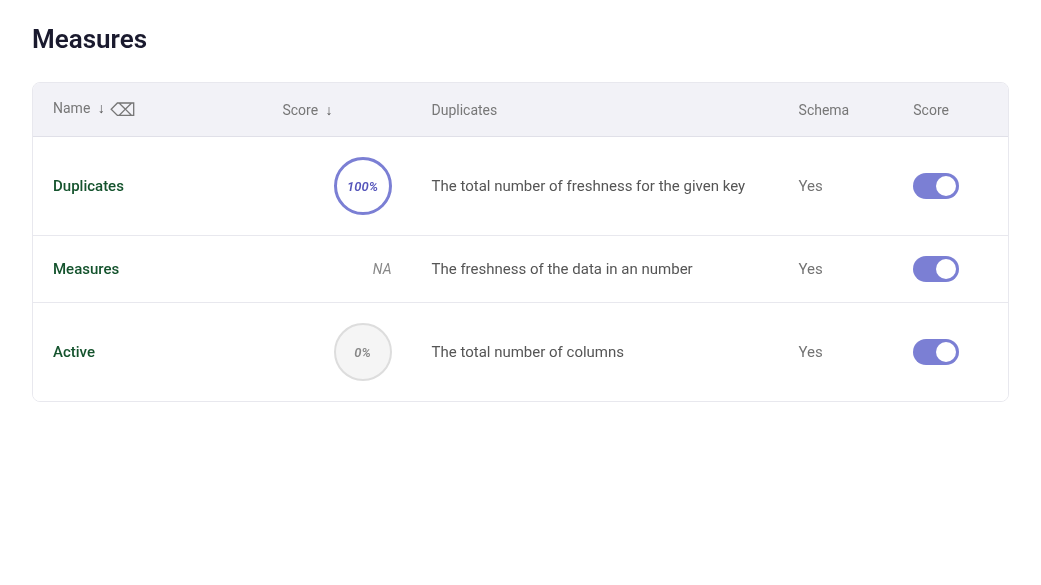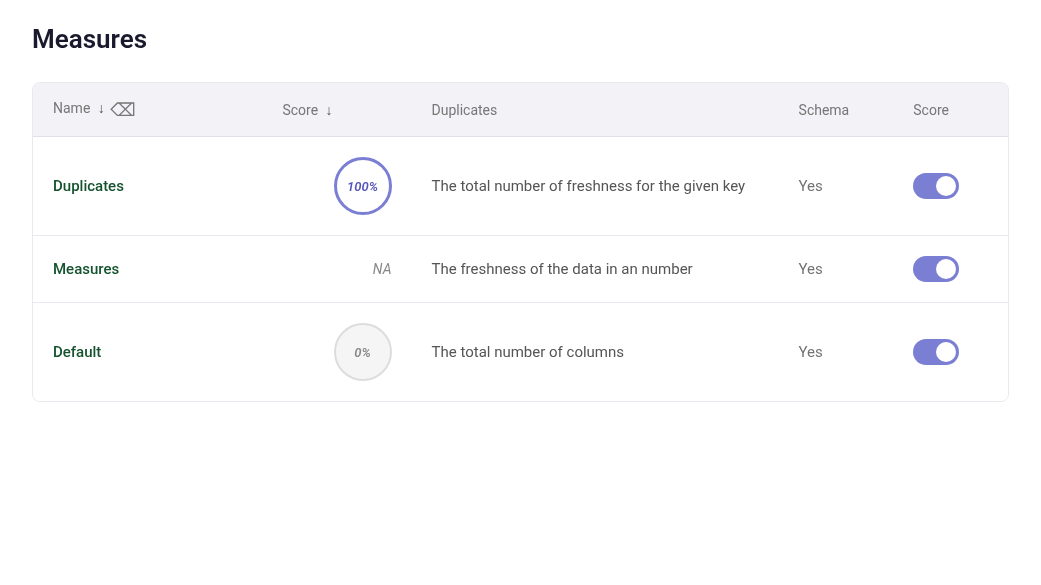--- a/index.html
+++ b/index.html
@@ -208,21 +208,21 @@
           <td class="active-cell"><label class="toggle on"><input type="checkbox" checked="" style=""><span class="toggle-slider"></span></label></td>
         </tr>
         <tr>
           <td class="name-cell">Measures</td>
           <td class="score-cell"><span class="score-na">NA</span></td>
           <td class="description-cell">The freshness of the data in an number</td>
           <td class="default-cell">Yes</td>
           <td class="active-cell"><label class="toggle on"><input type="checkbox" checked="" style=""><span class="toggle-slider"></span></label></td>
         </tr>
         <tr>
-          <td class="name-cell">Default</td>
+          <td class="name-cell">Active</td>
           <td class="score-cell"><div class="score-circle zero">0%</div></td>
           <td class="description-cell">The total number of columns</td>
           <td class="default-cell">Yes</td>
           <td class="active-cell"><label class="toggle on"><input type="checkbox" checked="" style=""><span class="toggle-slider"></span></label></td>
         </tr>
       </tbody>
   </table>
 </div>
 
 </body></html>

